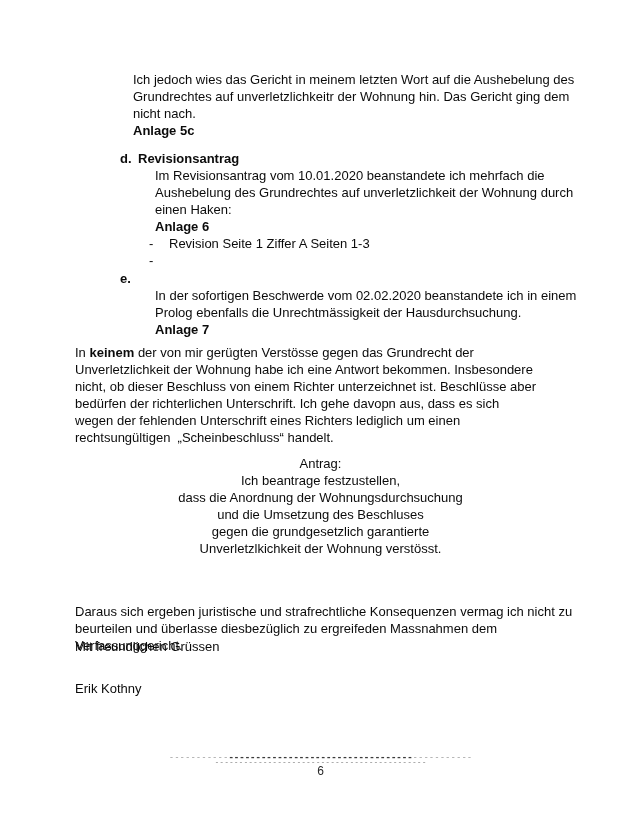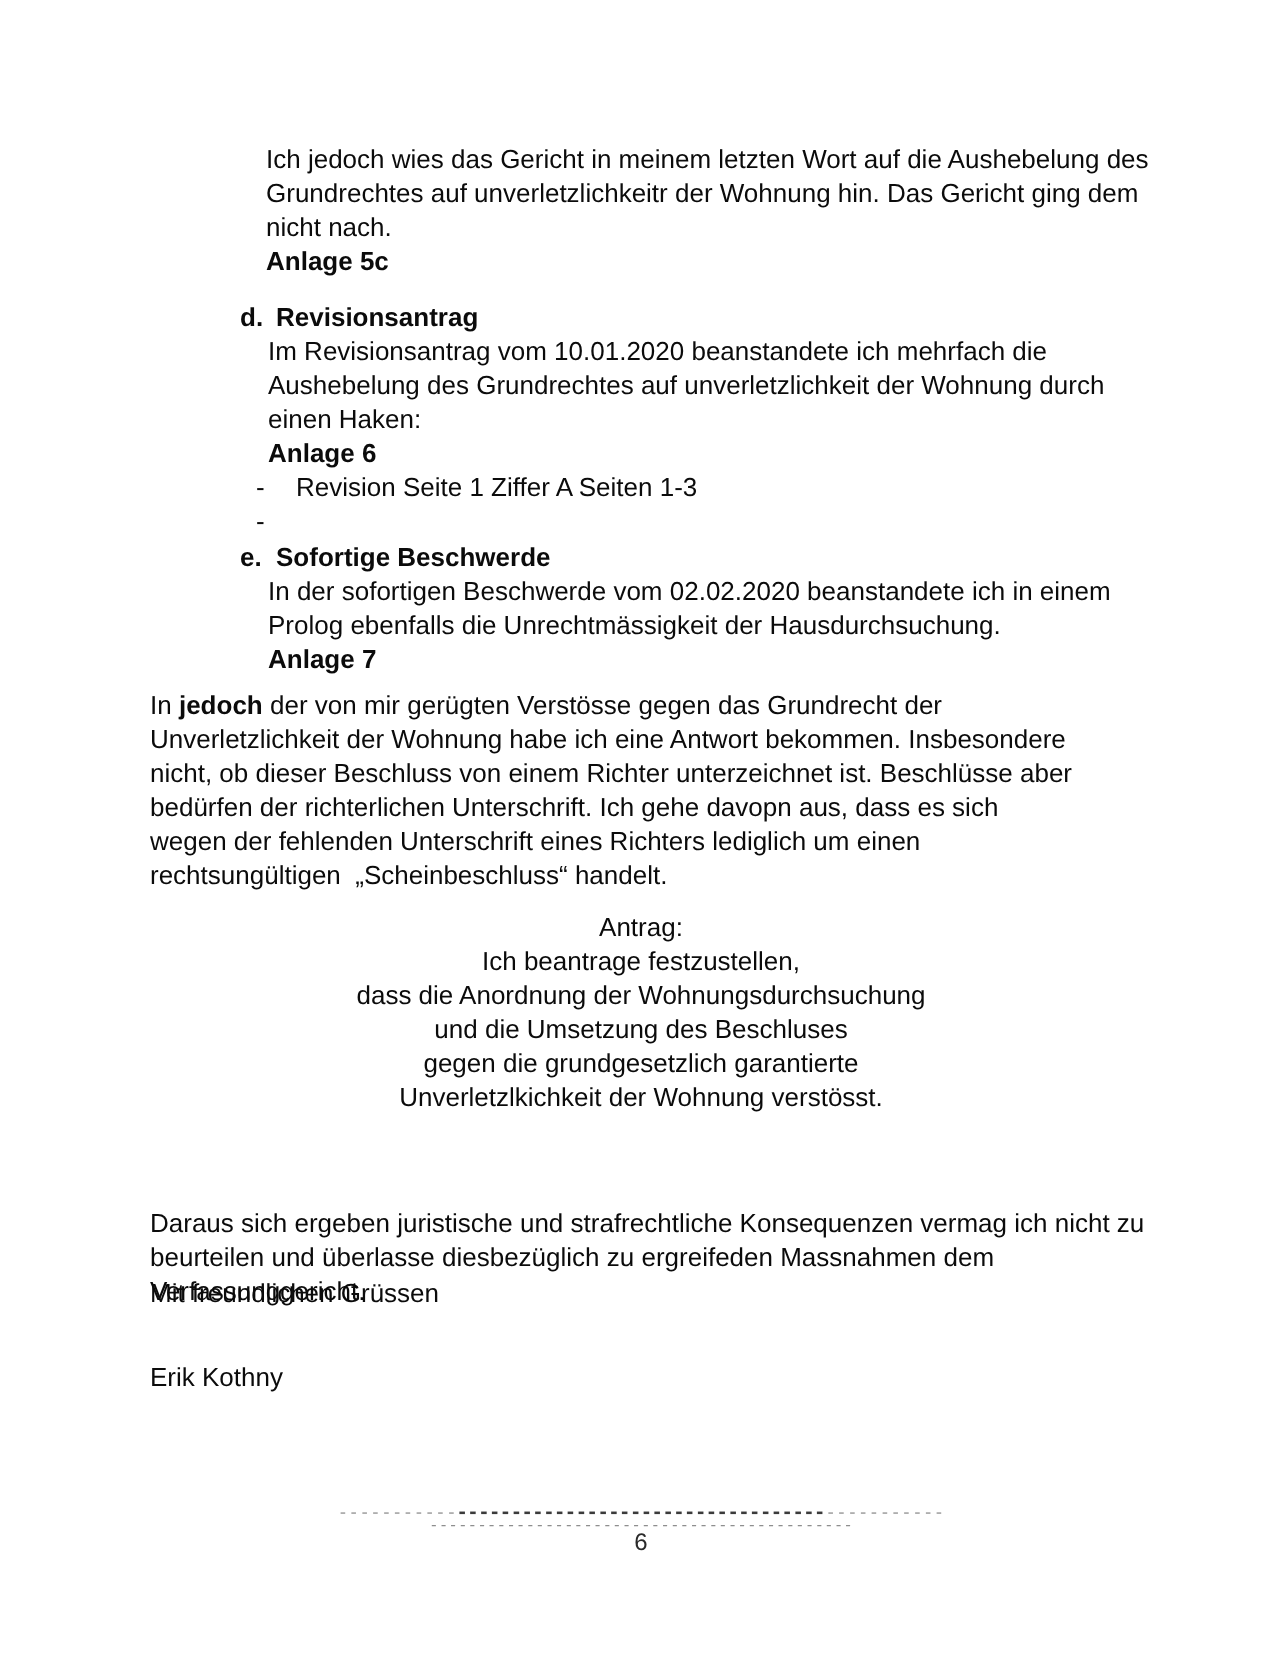--- a/index.html
+++ b/index.html
@@ -13,21 +13,21 @@
     font-size: 13px;
     line-height: 17px;
     color: #0b0b0b;
     overflow: hidden;
   }
   .blk { position: absolute; }
   .pre { white-space: pre-wrap; }
   .bold { font-weight: bold; }
   .sec-head { display: flex; }
   .sec-marker { flex: 0 0 18px; width: 18px; }
-  .sec-body { margin-left: 14px; }
+  .sec-body { margin-left: 35px; }
   .bullet { display: flex; margin-left: -6px; }
   .bullet .dash { flex: 0 0 20px; width: 20px; }
   .antrag {
     left: 0;
     width: 641px;
     text-align: center;
     font-weight: normal;
   }
   .footer-rule {
     position: absolute;
@@ -93,30 +93,29 @@
         </div>
       <div class="bullet">
           <span class="dash">-</span>
         </div>
     </div>
   </div>
 
   <div class="blk" style="top:270px; left:120px;">
     <div class="sec-head">
         <span class="sec-marker bold">e.</span>
-        <span class="bold">Sofortige Beschwerde</span>
       </div>
     <div class="sec-body">
       <div class="pre">In der sofortigen Beschwerde vom 02.02.2020 beanstandete ich in einem
 Prolog ebenfalls die Unrechtmässigkeit der Hausdurchsuchung.</div>
       <div class="bold">Anlage 7</div>
     </div>
   </div>
 
-  <div class="blk pre" style="top:344px; left:75px;"><span>In </span><span class="bold">jedoch</span><span> der von mir gerügten Verstösse gegen das Grundrecht der
+  <div class="blk pre" style="top:344px; left:75px;"><span>In </span><span class="bold">keinem</span><span> der von mir gerügten Verstösse gegen das Grundrecht der
 Unverletzlichkeit der Wohnung habe ich eine Antwort bekommen. Insbesondere
 nicht, ob dieser Beschluss von einem Richter unterzeichnet ist. Beschlüsse aber
 bedürfen der richterlichen Unterschrift. Ich gehe davopn aus, dass es sich
 wegen der fehlenden Unterschrift eines Richters lediglich um einen
 rechtsungültigen  „Scheinbeschluss“ handelt.</span></div>
 
   <div class="blk antrag pre" style="top:455px;">Antrag:
 Ich beantrage festzustellen,
 dass die Anordnung der Wohnungsdurchsuchung
 und die Umsetzung des Beschluses

